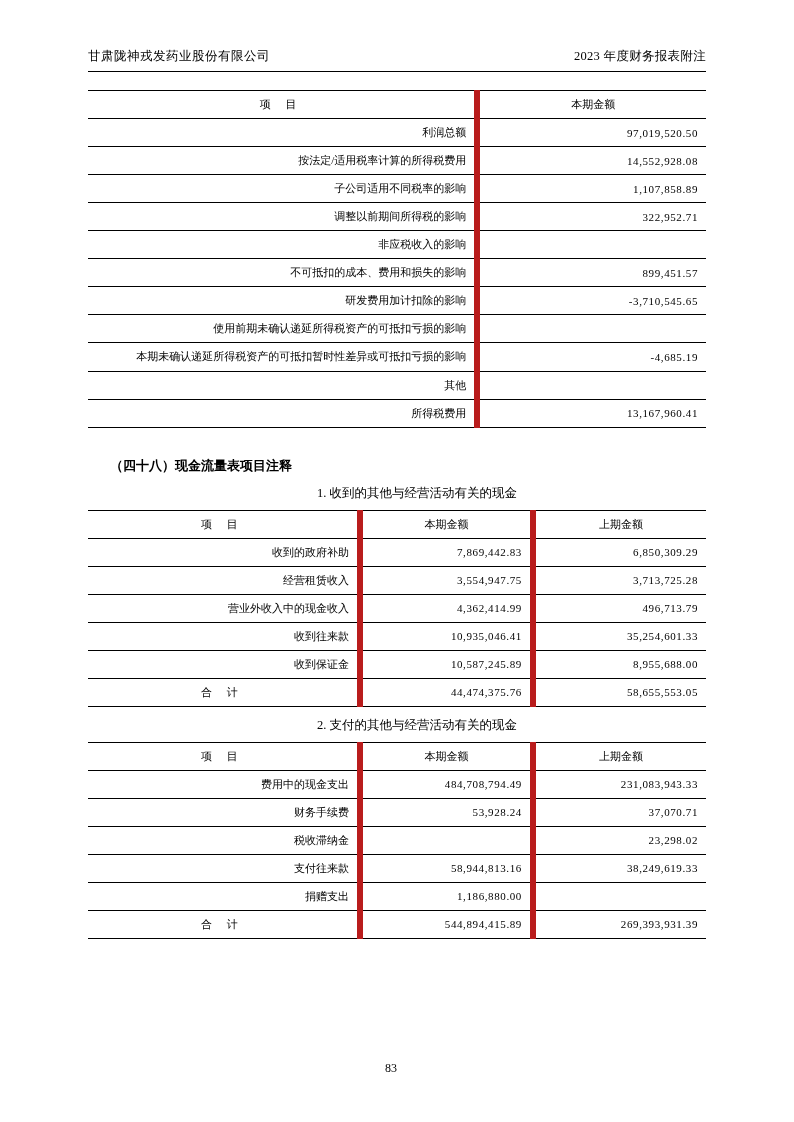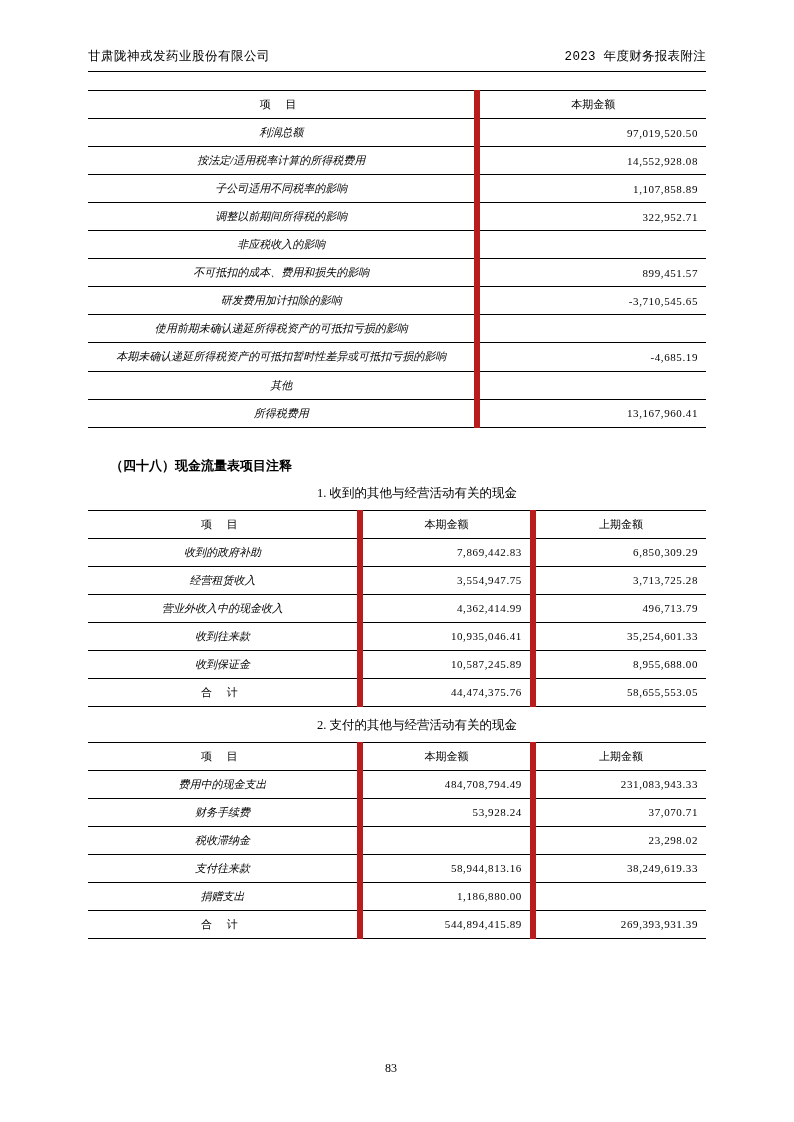--- a/index.html
+++ b/index.html
@@ -29,42 +29,40 @@
     font-size: 12.5px;
     padding-bottom: 6px;
     border-bottom: 1px solid #000;
     margin-bottom: 18px;
   }
   .header-left {
     letter-spacing: 0.5px;
   }
   .header-right {
     letter-spacing: 0.3px;
-    font-family: Liberation Mono, monospace;
   }
   
   table.fin {
     width: 100%;
     border-collapse: collapse;
     table-layout: fixed;
     font-size: 11px;
   }
   table.fin td, table.fin th {
     border-top: 1px solid #000;
     border-bottom: 1px solid #000;
     padding: 6px 8px 6px 8px;
     vertical-align: middle;
     font-weight: normal;
   }
   table.fin th {
     text-align: center;
   }
   table.fin tr td.label {
-    text-align: center;
-    font-style: italic;
+    text-align: right;
   }
   table.fin tr td.num {
     text-align: right;
     font-family: "Liberation Serif", "DejaVu Serif", serif;
     letter-spacing: 0.6px;
   }
   .vline {
     border-left: 6px solid #b91c1c;
   }
   .hdr-sp {

